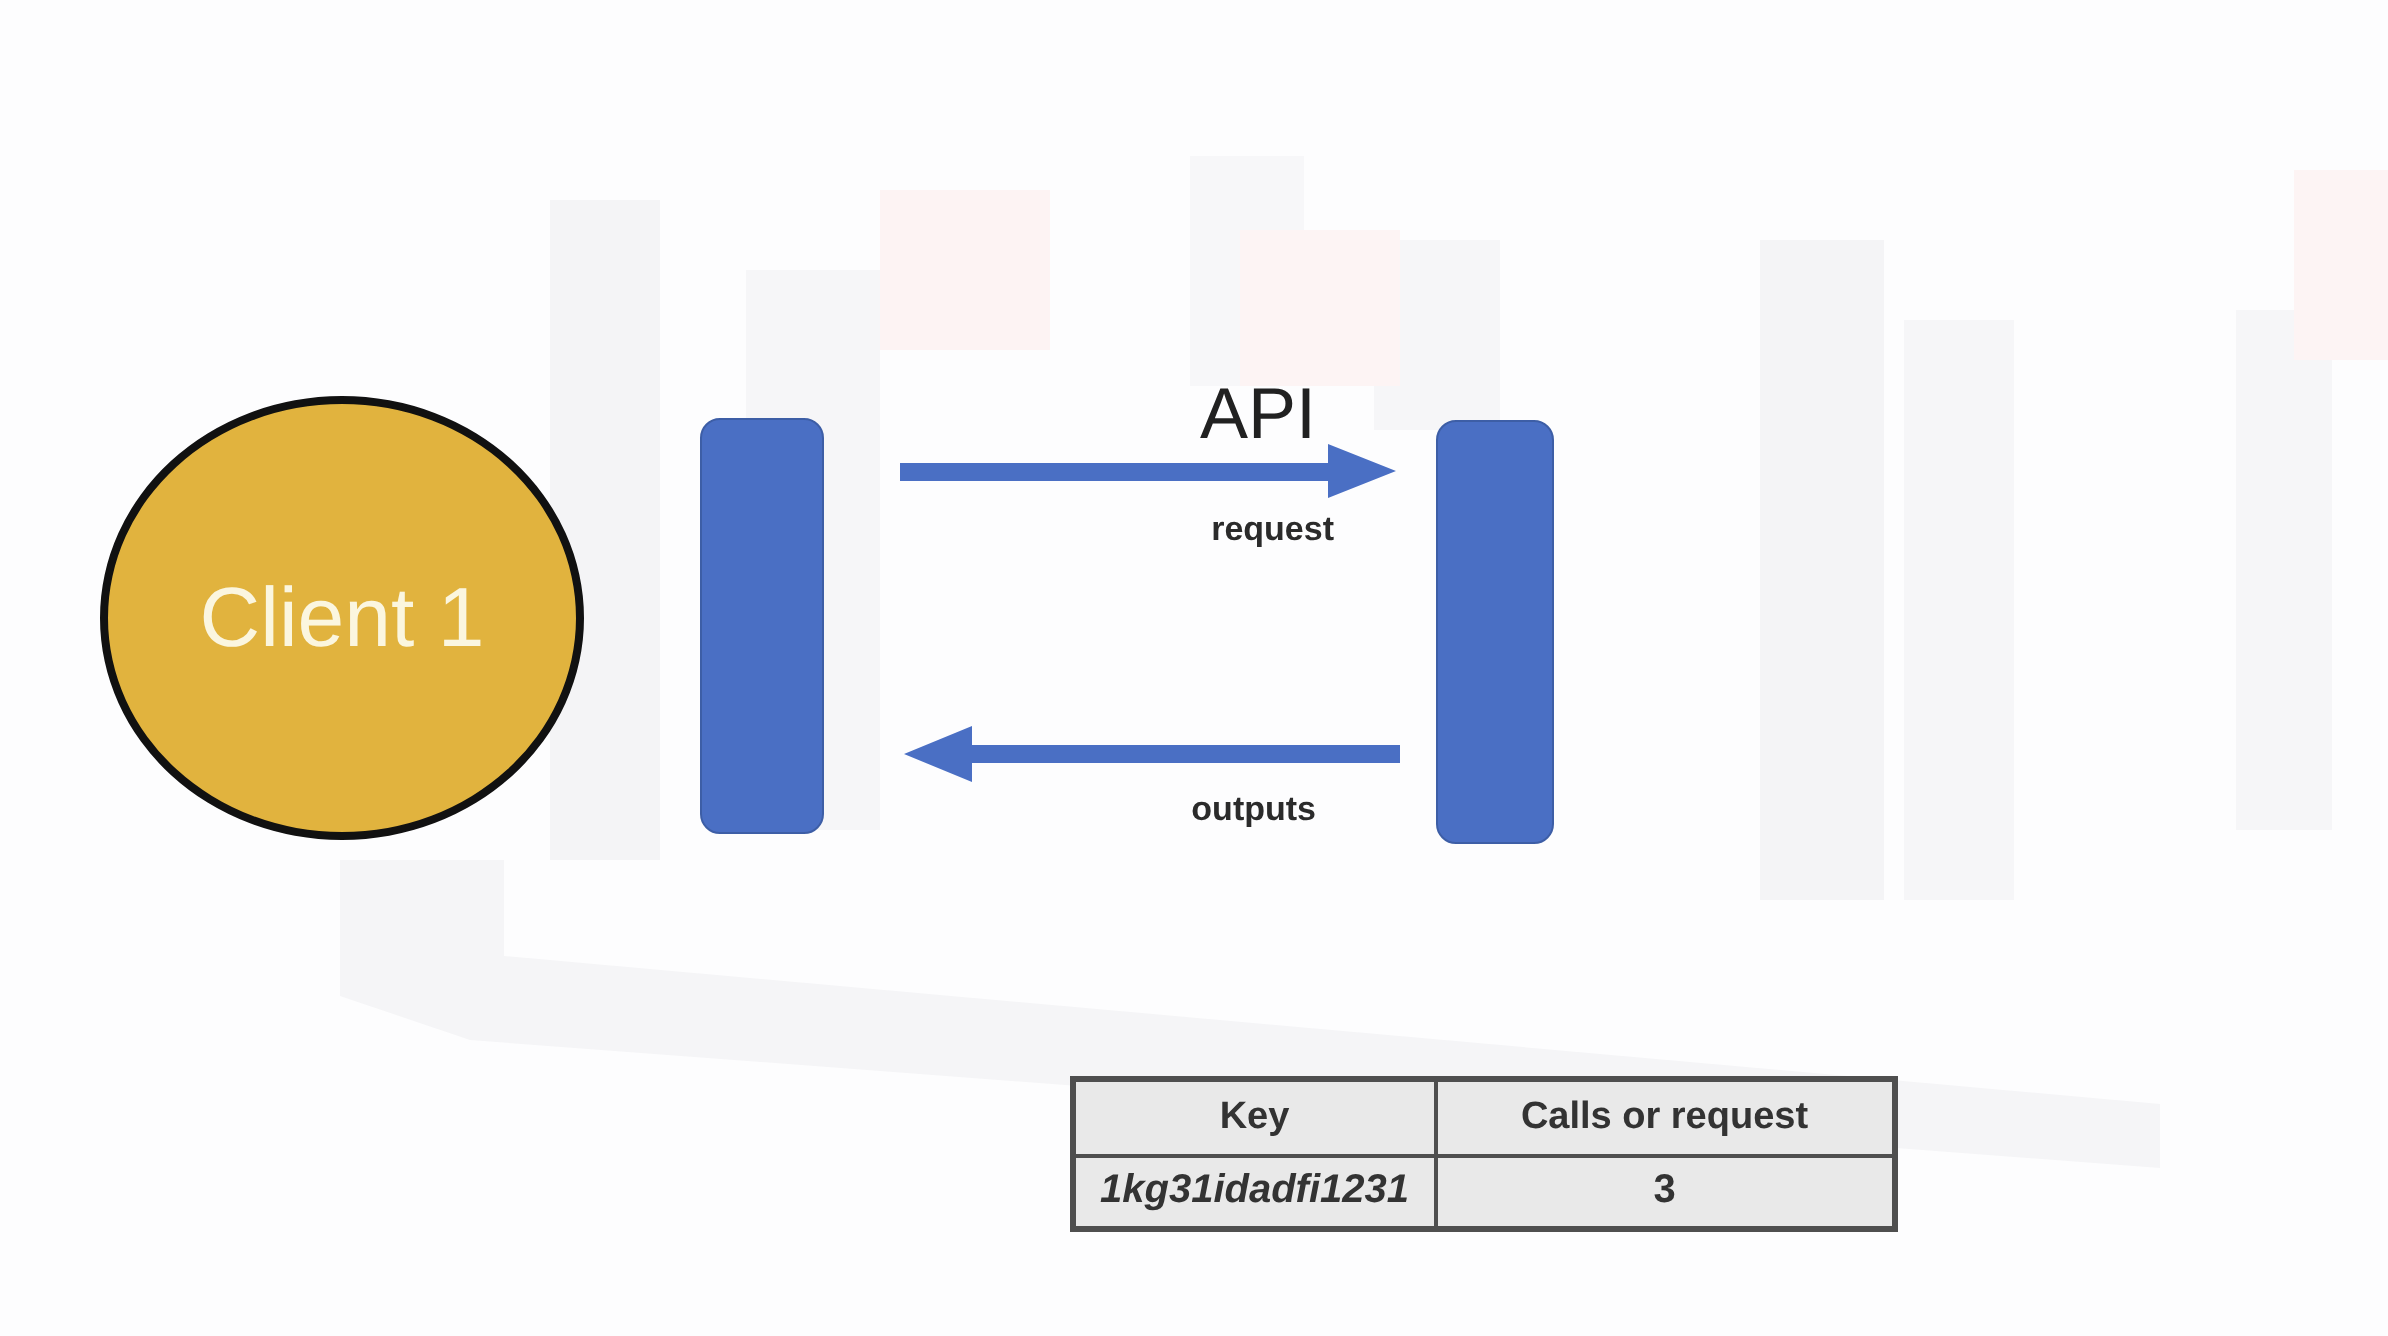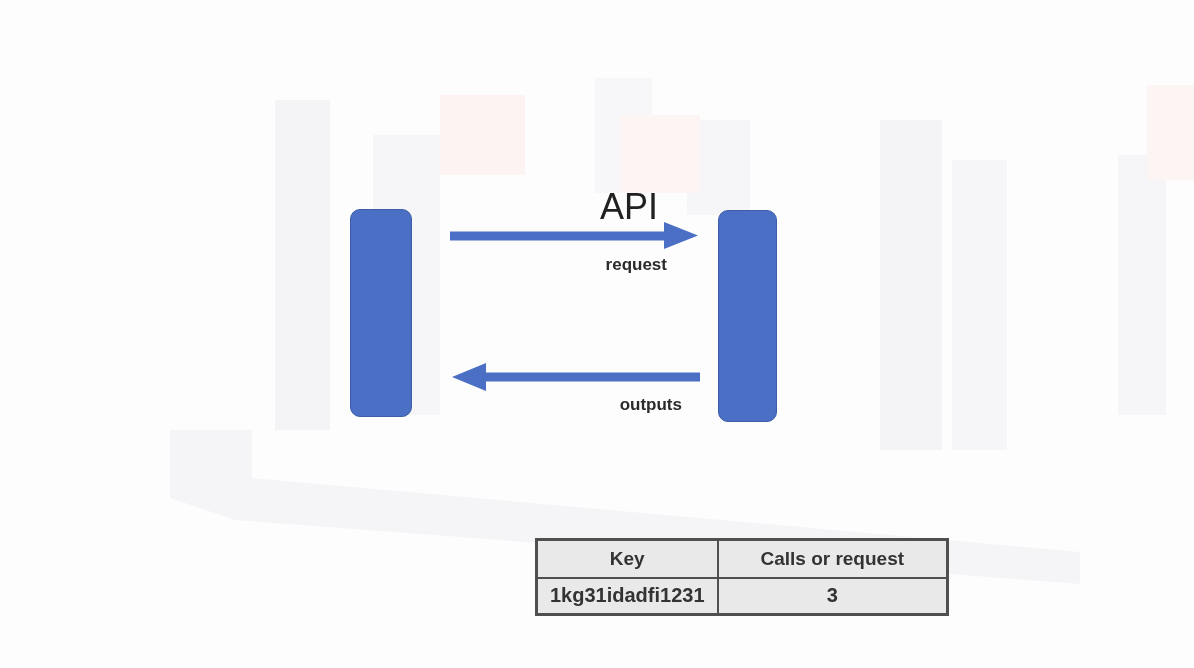--- a/index.html
+++ b/index.html
@@ -43,40 +43,40 @@
 
   .lbl {
     position: absolute;
     text-align: right;
     color: var(--text-dark, #212121);
     width: 170px;
   }
   .lbl.api     { left: 488px; top: 186px; font-size: 36px; }
   .lbl.inputs  { left: 497px; top: 255px; font-size: 17px; font-weight: 600; color:#2b2b2b; }
   .lbl.data    { left: 485px; top: 270px; font-size: 43px; }
-  .lbl.outputs { left: 512px; top: 395px; font-size: 17px; font-weight: 600; color:#2b2b2b; }
+  .lbl.outputs { left: 488px; top: 395px; font-size: 17px; font-weight: 600; color:#2b2b2b; }
 
   table.keytable {
     position: absolute;
     left: 535px; top: 538px;
     border-collapse: collapse;
     background: var(--table-bg, #E9E9E9);
     border: 3px solid var(--table-border, #4F4F4F);
   }
   table.keytable td, table.keytable th {
     border: 2px solid var(--table-border, #4F4F4F);
     text-align: center;
     vertical-align: middle;
     color: var(--table-text, #333333);
     padding: 0;
     box-sizing: border-box;
   }
   table.keytable th { font-size: 19px; font-weight: 600; height: 38px; text-align: center; }
   table.keytable td { font-size: 20px; height: 37px; }
-  td.keycell { width: 181px; font-weight: 700; }
+  td.keycell { width: 181px; font-weight: 700; font-style: italic; }
   th.keyhead { width: 181px; }
   td.callcell { width: 230px; font-weight: 600; font-size: 19px; }
   th.callhead { width: 230px; }
 </style>
 </head>
 <body>
 
 <div class="canvas">
 
   <svg class="watermark" width="1194" height="668">
@@ -86,20 +86,23 @@
     <rect x="687" y="120" width="63" height="95" fill="#f6f6f8"></rect>
     <rect x="880" y="120" width="62" height="330" fill="#f4f4f6"></rect>
     <rect x="952" y="160" width="55" height="290" fill="#f6f6f8"></rect>
     <rect x="1118" y="155" width="48" height="260" fill="#f6f6f8"></rect>
     <rect x="440" y="95" width="85" height="80" fill="#fdf3f3"></rect>
     <rect x="620" y="115" width="80" height="78" fill="#fdf4f4"></rect>
     <rect x="1147" y="85" width="47" height="95" fill="#fdf4f4"></rect>
     <polygon points="170,430 252,430 252,478 1080,552 1080,584 235,520 170,498" fill="#f5f5f7"></polygon>
   </svg>
 
+  <div class="node client">
+    <span>Client 1</span>
+  </div>
 
   <div class="bar left"></div>
   <div class="bar right"></div>
 
   <svg class="arrow-svg" style="left:445px; top:218px;" width="260" height="36">
     <polygon points="5,13.5 219,13.5 219,4 253,17.5 219,31 219,22.5 5,22.5"></polygon>
   </svg>
 
   <svg class="arrow-svg" style="left:448px; top:360px;" width="256" height="36">
     <polygon points="252,12.5 38,12.5 38,3 4,17 38,31 38,21.5 252,21.5"></polygon>

